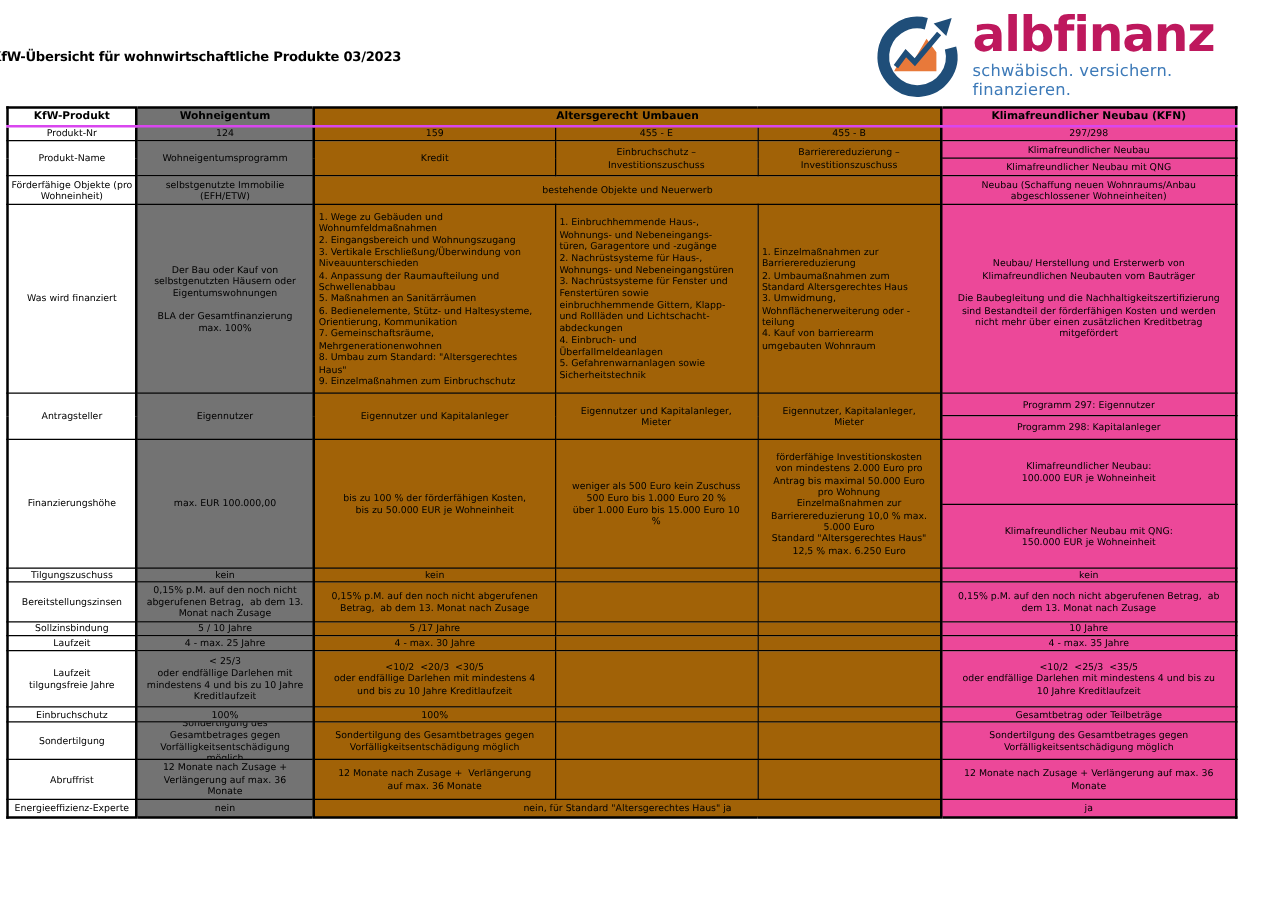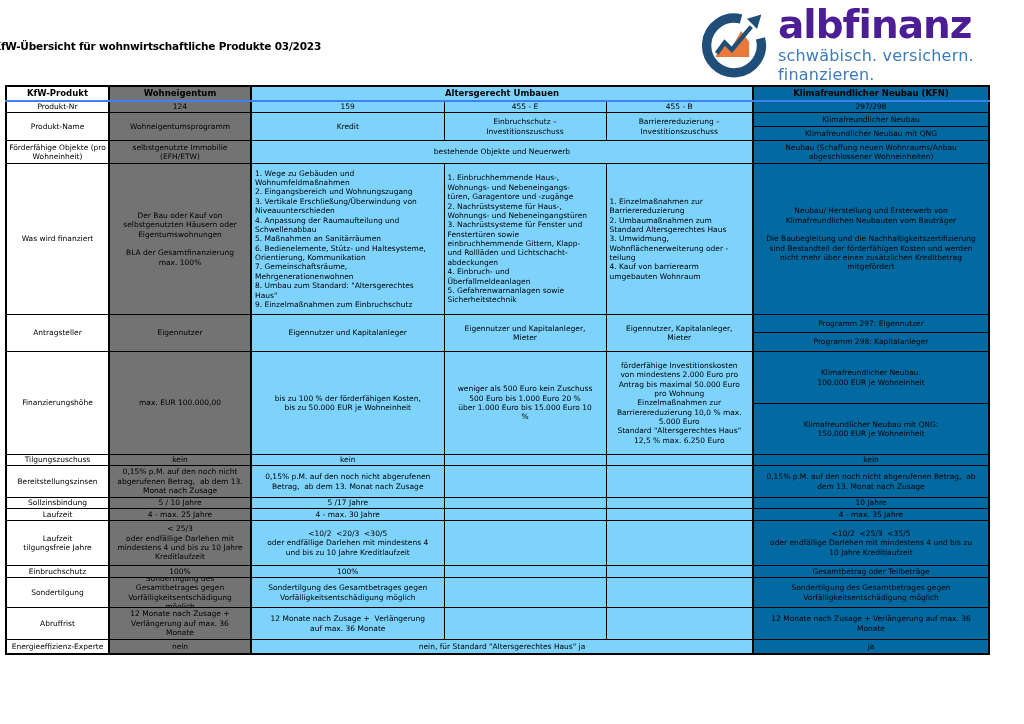--- a/index.html
+++ b/index.html
@@ -8,36 +8,36 @@
     background:#ffffff; font-family:"DejaVu Sans", sans-serif; color:#000;
   }
   .page-title {
     position:absolute; left:-7px; top:40px;
     font-size:10.5px; font-weight:bold; letter-spacing:-0.2px; white-space:nowrap;
   }
   
   .logo { position:absolute; top:6px; left:698px; width:300px; height:76px; display:flex; align-items:center; }
   .logo-icon { width:72px; height:72px; flex:0 0 auto; }
   .logo-textblock { margin-left:8px; }
-  .logo-name { font-size:39px; font-weight:bold; color:#4c1d95; line-height:1; letter-spacing:-1px; }
-  .logo-tagline { font-size:16px; color:#3d7ab8; margin-top:2px; letter-spacing:0.2px; }
+  .logo-name { font-size:39px; font-weight:bold; color:#be185d; line-height:1; letter-spacing:-1px; }
+  .logo-tagline { font-size:13px; color:#3d7ab8; margin-top:2px; letter-spacing:0.2px; }
   
   table.sheet {
     position:absolute; left:5px; top:85px;
     border-collapse:collapse; table-layout:fixed;
     border:2px solid #000;
     font-size:7.5px; line-height:1.25;
   }
   col.sep { border-right:2px solid #000; }
-  tr.hdr { border-bottom:2px solid #3b82f6;margin-top:24px; }
+  tr.hdr { border-bottom:2px solid #d946ef;margin-top:24px; }
   td { border:1px solid #000; padding:0; vertical-align:middle; }
   .w { background:#ffffff; }
   .o { background:#737373; }
-  .b { background:#7dd3fc; }
-  .g { background:#0369a1; }
+  .b { background:#a16207; }
+  .g { background:#ec4899; }
   .c {
     display:flex; align-items:center; justify-content:center;
     text-align:center; overflow:hidden; width:100%;
     white-space:pre-wrap; word-wrap:break-word; padding:0 2px; box-sizing:border-box;
   }
   .c.left { justify-content:flex-start; text-align:left; padding:0 3px; }
   .bold { font-weight:bold; font-size:8.5px; }
   .h10{height:10px}.h11{height:11px}.h13{height:13px}.h17{height:17px}.h18{height:18px}
   .h22{height:22px}.h27{height:27px}.h29{height:29px}.h31{height:31px}.h35{height:35px}
   .h44{height:44px}.h50{height:50px}.h51{height:51px}.h101{height:101px}.h150{height:150px}

